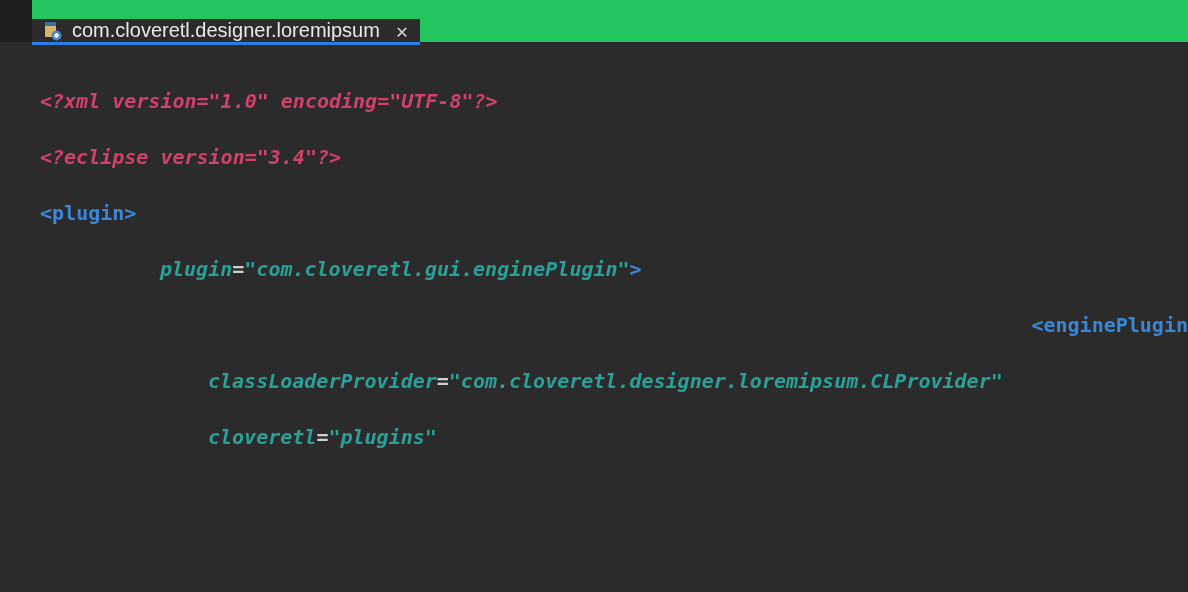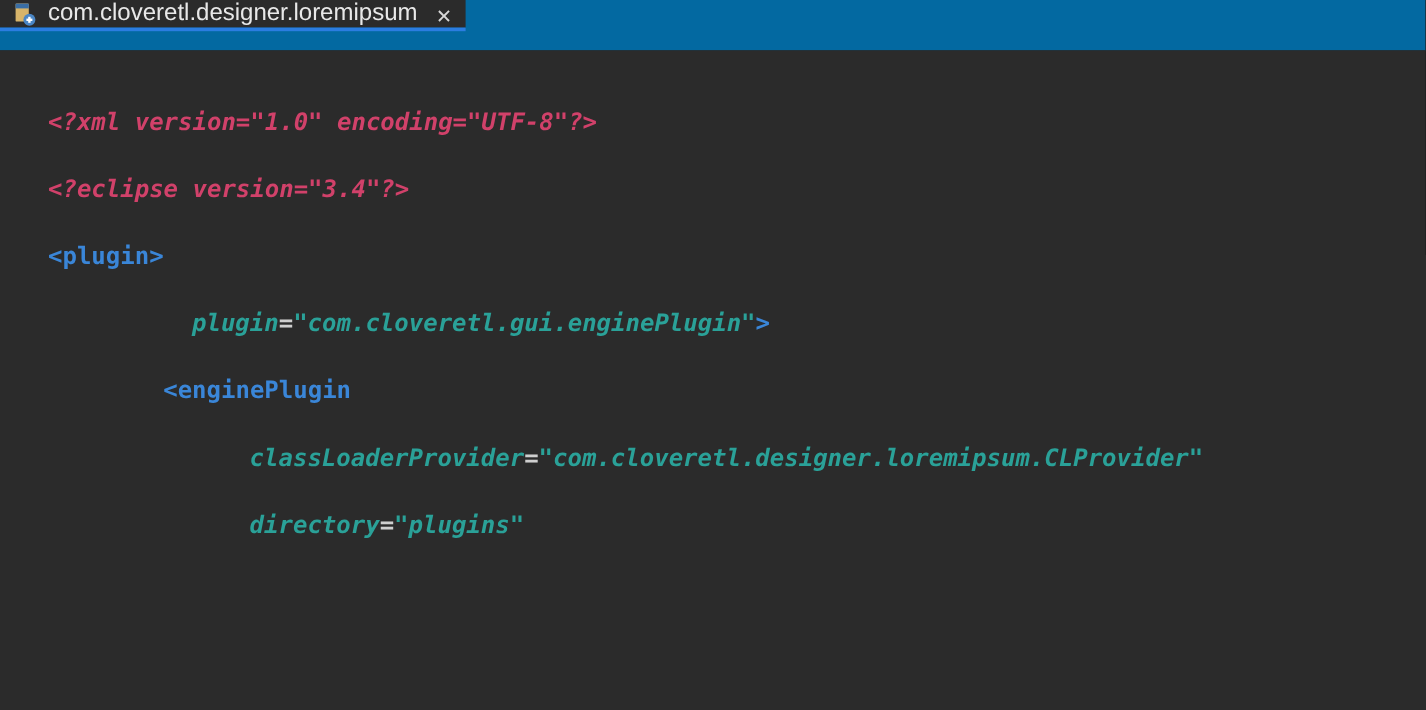--- a/index.html
+++ b/index.html
@@ -7,23 +7,24 @@
     padding: 0;
     width: 1188px;
     height: 592px;
     background: #1f1f1f;
     font-family: "Menlo", "Consolas", "DejaVu Sans Mono", monospace;
     font-size: 20px;
     overflow: hidden;
   }
   .tab-bar {
     display: flex;
-    align-items: flex-start;
-    background: #0369a1;
+    align-items: flex-end;
+    background: #22c55e;
     height: 42px;
+    margin-left: 32px;
   }
   .tab {
     display: flex;
     align-items: center;
     background: #2b2b2b;
     padding: 0 12px 0 10px;
     gap: 10px;
     position: relative;
   }
   .tab.active::after {
@@ -56,21 +57,21 @@
     padding: 14px 0 0 40px;
     box-sizing: border-box;
     line-height: 28px;
     white-space: pre;
     font-weight: 600;
   }
   .row { display: block; }
   .pad1 { padding-left: 48px; }
   .pad2 { padding-left: 120px; }
   .pad3 { padding-left: 168px; }
-  .pad6 { padding-left: 96px; }
+  .pad6 { padding-left: 96px; text-align: right; }
 
   
   .c-pi  { color: #d1416a; font-style: italic; }
   .c-tag { color: #3a86d8; font-weight: 700; }
   .c-attr{ color: #2aa198; font-style: italic; }   
   .c-eq  { color: #cfcfcf; }
   .c-str { color: #2aa198; font-style: italic; }   
   .c-hint{ color: #8c8c8c; font-weight: 400; }
   .c-br  { color: #3a86d8; font-weight: 700; }     
 
@@ -99,21 +100,21 @@
 </div>
 
 <div class="editor-wrap">
 <div class="editor">
 <span class="row"><span class="c-pi">&lt;?xml version="1.0" encoding="UTF-8"?&gt;</span></span>
 <span class="row"><span class="c-pi">&lt;?eclipse version="3.4"?&gt;</span></span>
 <span class="row"><span class="c-br">&lt;</span><span class="c-tag">plugin</span><span class="c-br">&gt;</span></span>
 <span class="row pad2"><span class="c-attr">plugin</span><span class="c-eq">=</span><span class="c-str">"com.cloveretl.gui.enginePlugin"</span><span class="c-br">&gt;</span></span>
 <span class="row pad6"><span class="c-br">&lt;</span><span class="c-tag">enginePlugin</span></span>
 <span class="row pad3"><span class="c-attr">classLoaderProvider</span><span class="c-eq">=</span><span class="c-str">"com.cloveretl.designer.loremipsum.CLProvider"</span></span>
-<span class="row pad3"><span class="c-attr">directory</span><span class="c-eq">=</span><span class="c-str">"plugins"</span></span>
+<span class="row pad3"><span class="c-attr">cloveretl</span><span class="c-eq">=</span><span class="c-str">"plugins"</span></span>
 <span class="row pad3"></span>
 
 
 
 
 
 
 
 
 </div>

